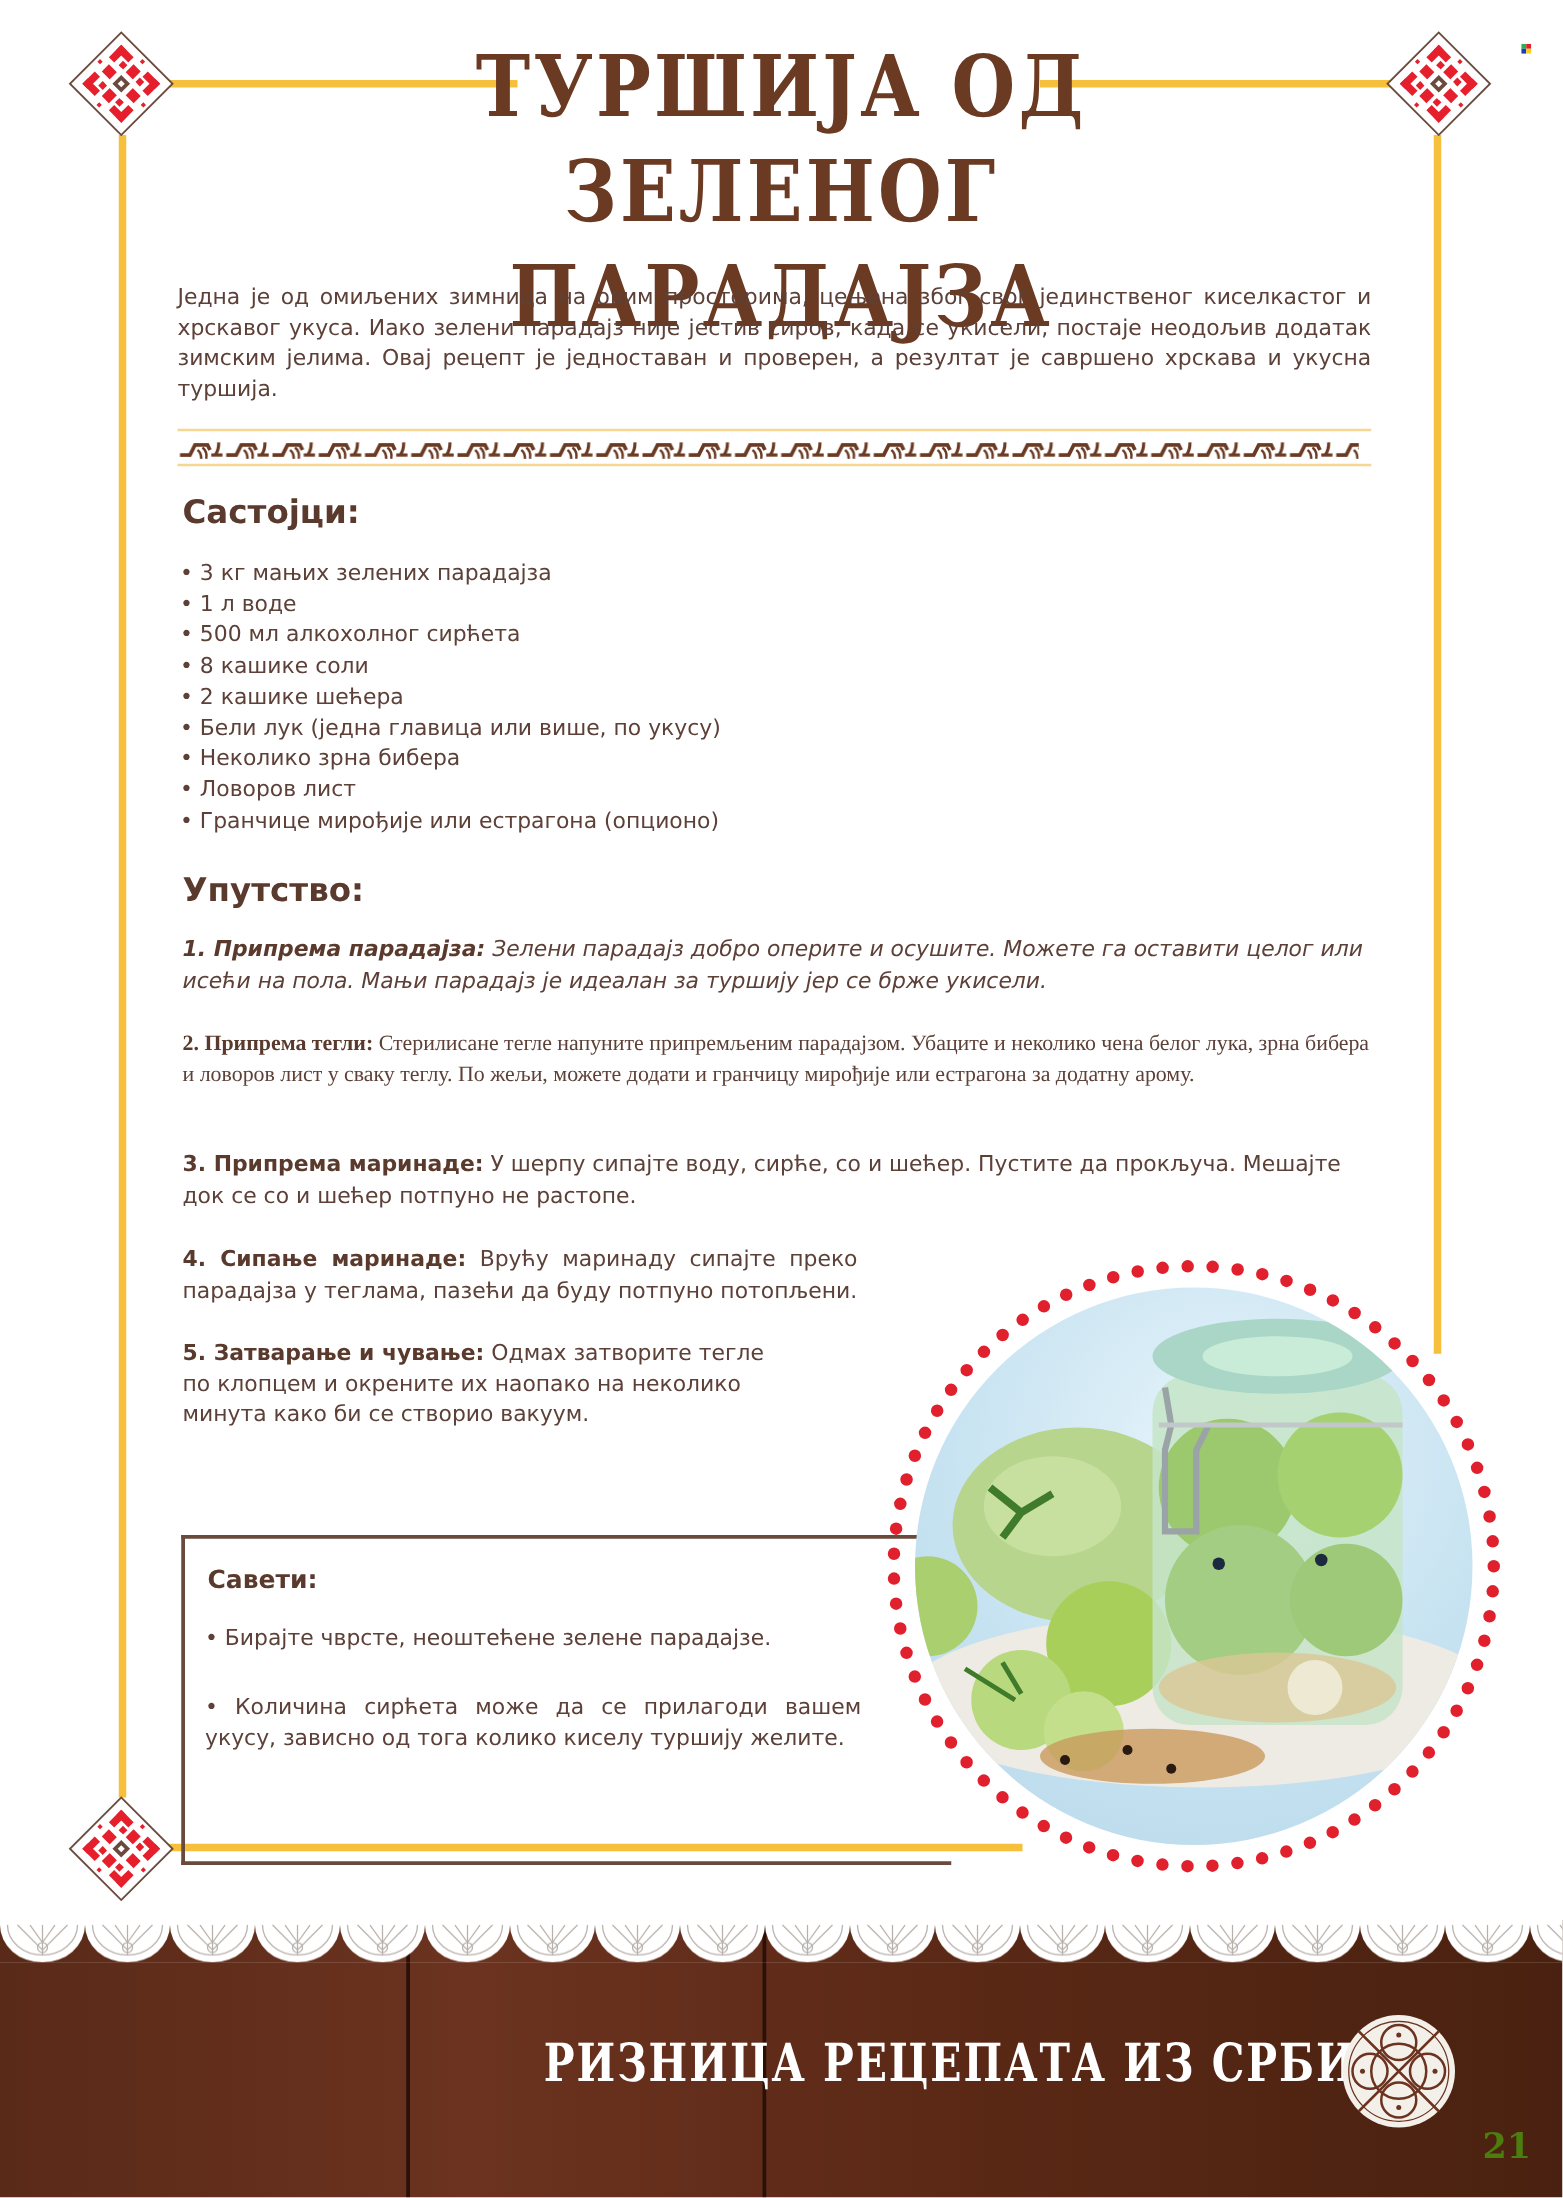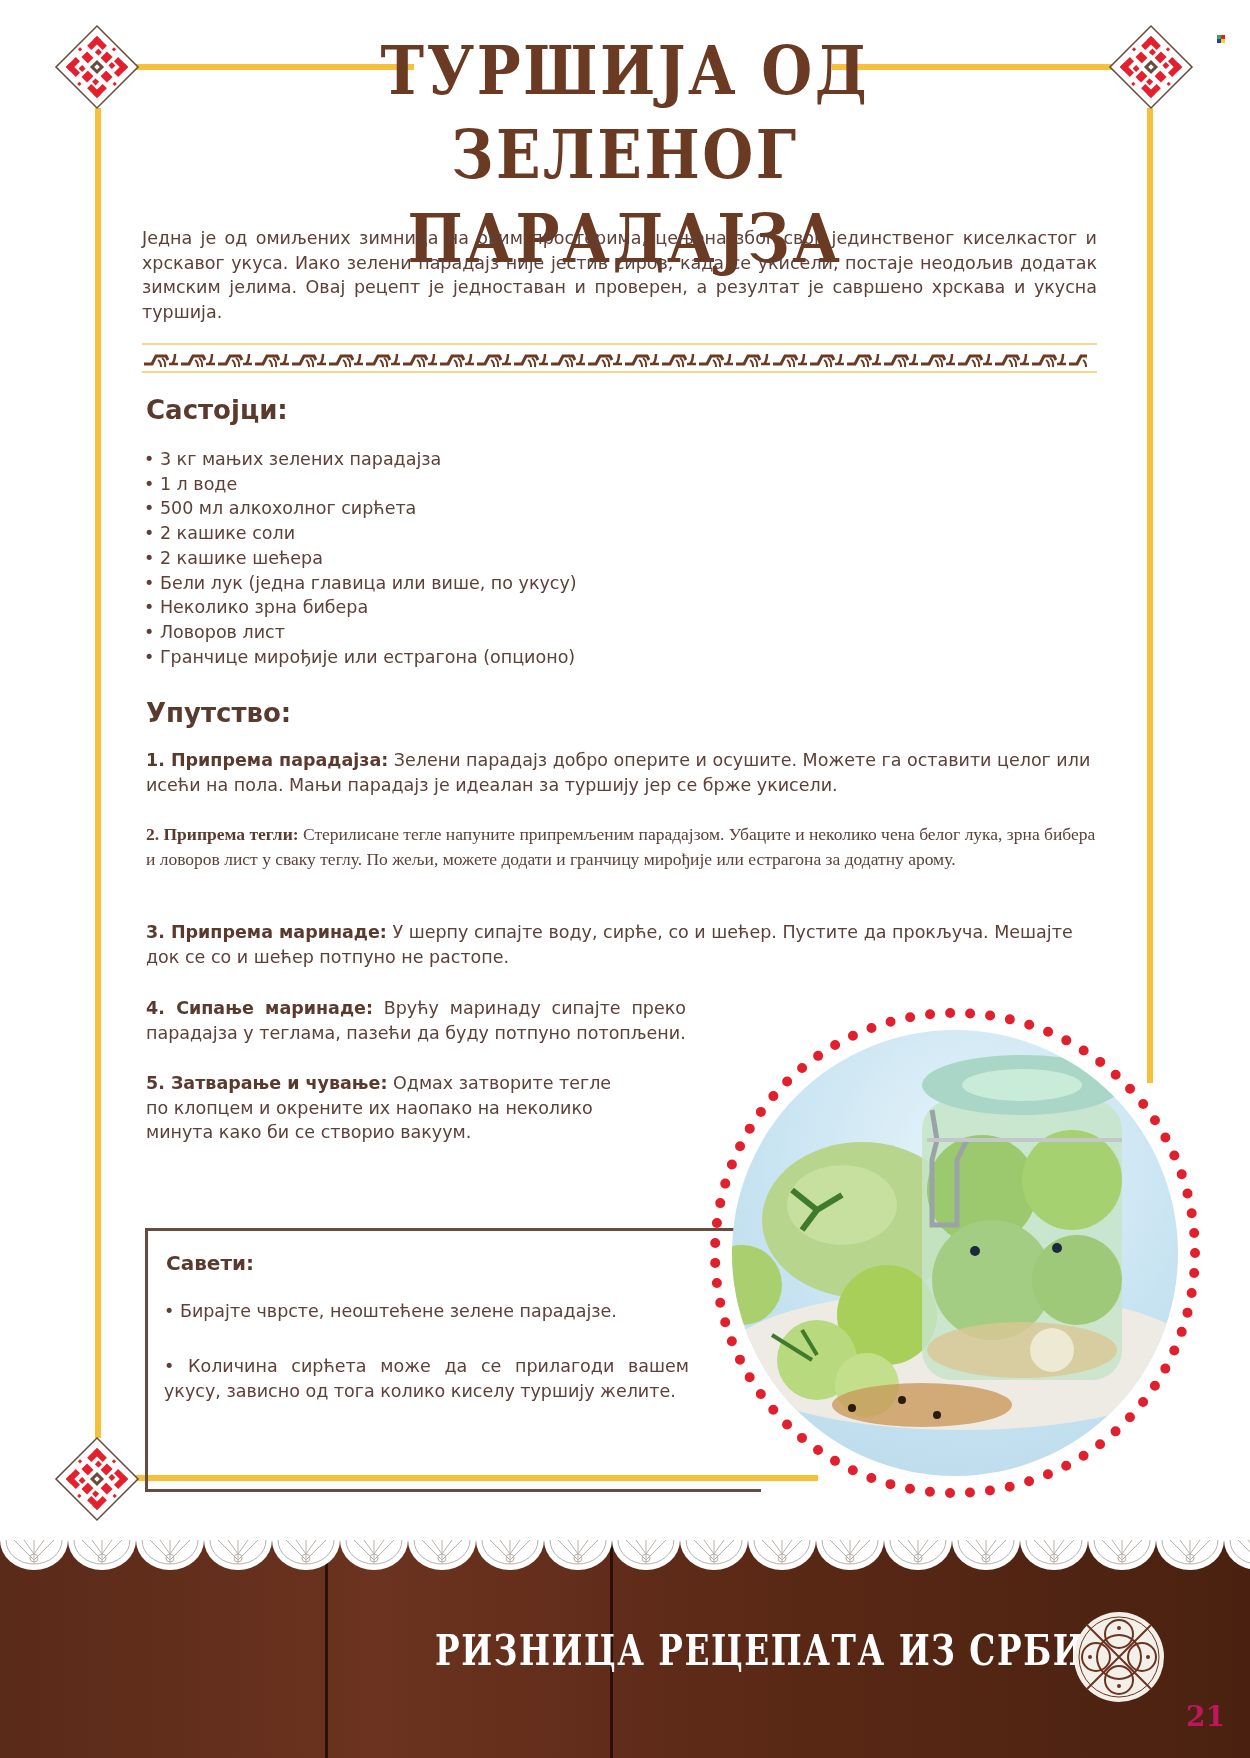--- a/index.html
+++ b/index.html
@@ -38,21 +38,21 @@
   .section-h { position: absolute; left: 146px; font-size: 26px; font-weight: bold; color: #5b3a2e; }
   .h-ingredients { top: 395px; }
   .h-instructions { top: 698px; }
 
   .ingredients { position: absolute; left: 144px; top: 447px; list-style: none;
                  font-size: 17.5px; line-height: 24.7px; color: #5d4038; }
   .ingredients li::before { content: "• "; }
 
   .step { position: absolute; left: 146px; font-size: 17.5px; line-height: 24.5px; color: #5d4038; }
   .step b { color: #5b3a2e; }
-  .step-1 { top: 748px; width: 960px; }
+  .step-1 { top: 748px; width: 960px; font-style: italic; }
   .step-2 { top: 822px; width: 960px; font-family: Liberation Serif, serif; }
   .step-3 { top: 920px; width: 960px; }
   .step-4 { top: 996px; width: 540px; text-align: justify; }
   .step-5 { top: 1071px; width: 560px; }
 
   
   .tips { position: absolute; left: 145px; top: 1228px; width: 616px; height: 264px;
           border: 3px solid #6b4a3e; border-right: none; }
   .tips-h { position: absolute; left: 18px; top: 20px; font-size: 20px; font-weight: bold; color: #5b3a2e; }
   .tip { position: absolute; left: 16px; font-size: 17.5px; line-height: 24.5px; color: #5d4038; }
@@ -68,21 +68,21 @@
   
   .footer { position: absolute; left: 0; top: 1536px; width: 1250px; height: 222px;
             background: linear-gradient(90deg, #5a2a18 0%, #6b3320 30%, #5b2916 60%, #4a2110 100%); overflow: hidden; }
   .plank-seam { position: absolute; top: 0; width: 3px; height: 222px; background: #2a1008; }
   .lace { position: absolute; left: 0; top: 1536px; width: 1250px; height: 34px; }
   .footer-title { position: absolute; left: 435px; top: 1626px; font-family: "DejaVu Serif", "Liberation Serif", serif;
                   font-weight: bold; font-size: 42px; color: #ffffff; letter-spacing: 2px;
                   transform: scaleX(0.78); transform-origin: left top; white-space: nowrap; }
   .rosette { position: absolute; left: 1072px; top: 1610px; width: 94px; height: 94px; }
   .page-num { position: absolute; left: 1186px; top: 1700px; font-family: "DejaVu Serif", "Liberation Serif", serif;
-              font-weight: bold; font-size: 28px; color: #be185d; }
+              font-weight: bold; font-size: 28px; color: #4d7c0f; }
 </style>
 </head>
 <body>
 
 <div class="frame-line frame-top-left"></div>
 <div class="frame-line frame-top-right"></div>
 <div class="frame-line frame-left"></div>
 <div class="frame-line frame-right"></div>
 <div class="frame-line frame-bottom"></div>
 
@@ -196,21 +196,21 @@
     </defs>
     <rect x="0" y="0" width="945" height="22" fill="url(#wave)"></rect>
   </svg>
 </div>
 
 <h2 class="section-h h-ingredients">Састојци:</h2>
 <ul class="ingredients">
   <li>3 кг мањих зелених парадајза</li>
   <li>1 л воде</li>
   <li>500 мл алкохолног сирћета</li>
-  <li>2 кашике соли</li>
+  <li>8 кашике соли</li>
   <li>2 кашике шећера</li>
   <li>Бели лук (једна главица или више, по укусу)</li>
   <li>Неколико зрна бибера</li>
   <li>Ловоров лист</li>
   <li>Гранчице мирођије или естрагона (опционо)</li>
 </ul>
 
 <h2 class="section-h h-instructions">Упутство:</h2>
 
 <p class="step step-1">

